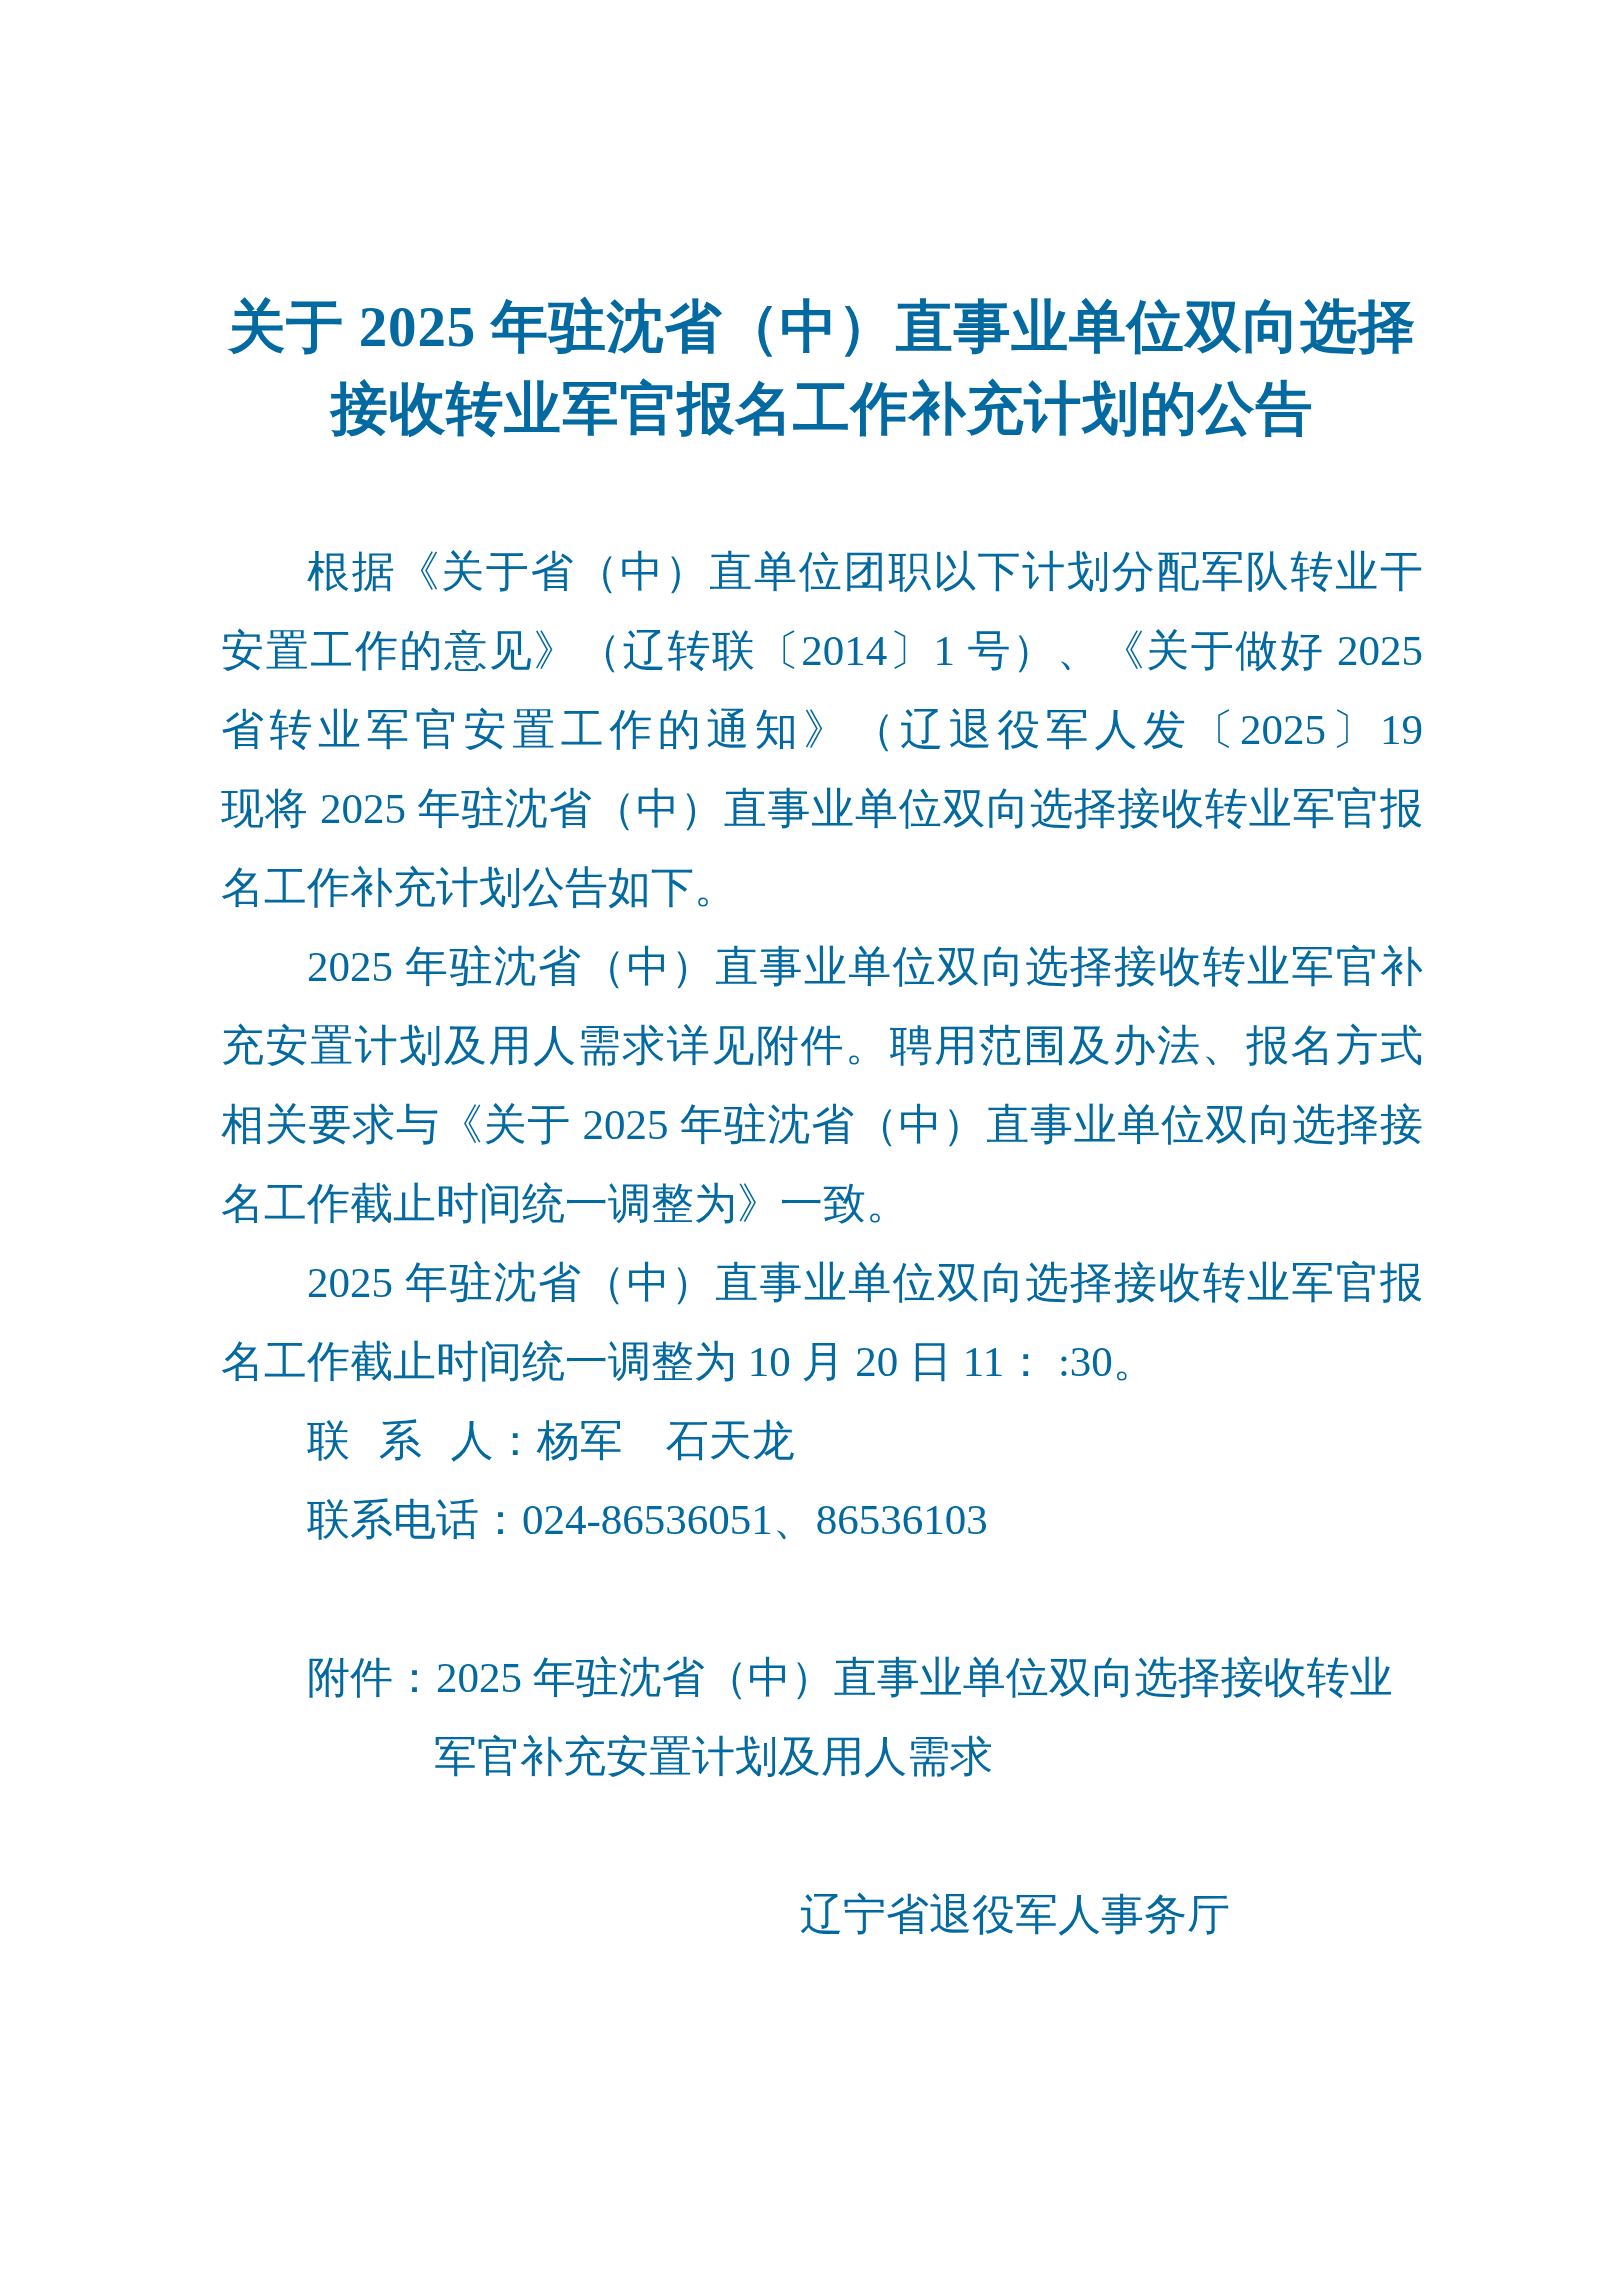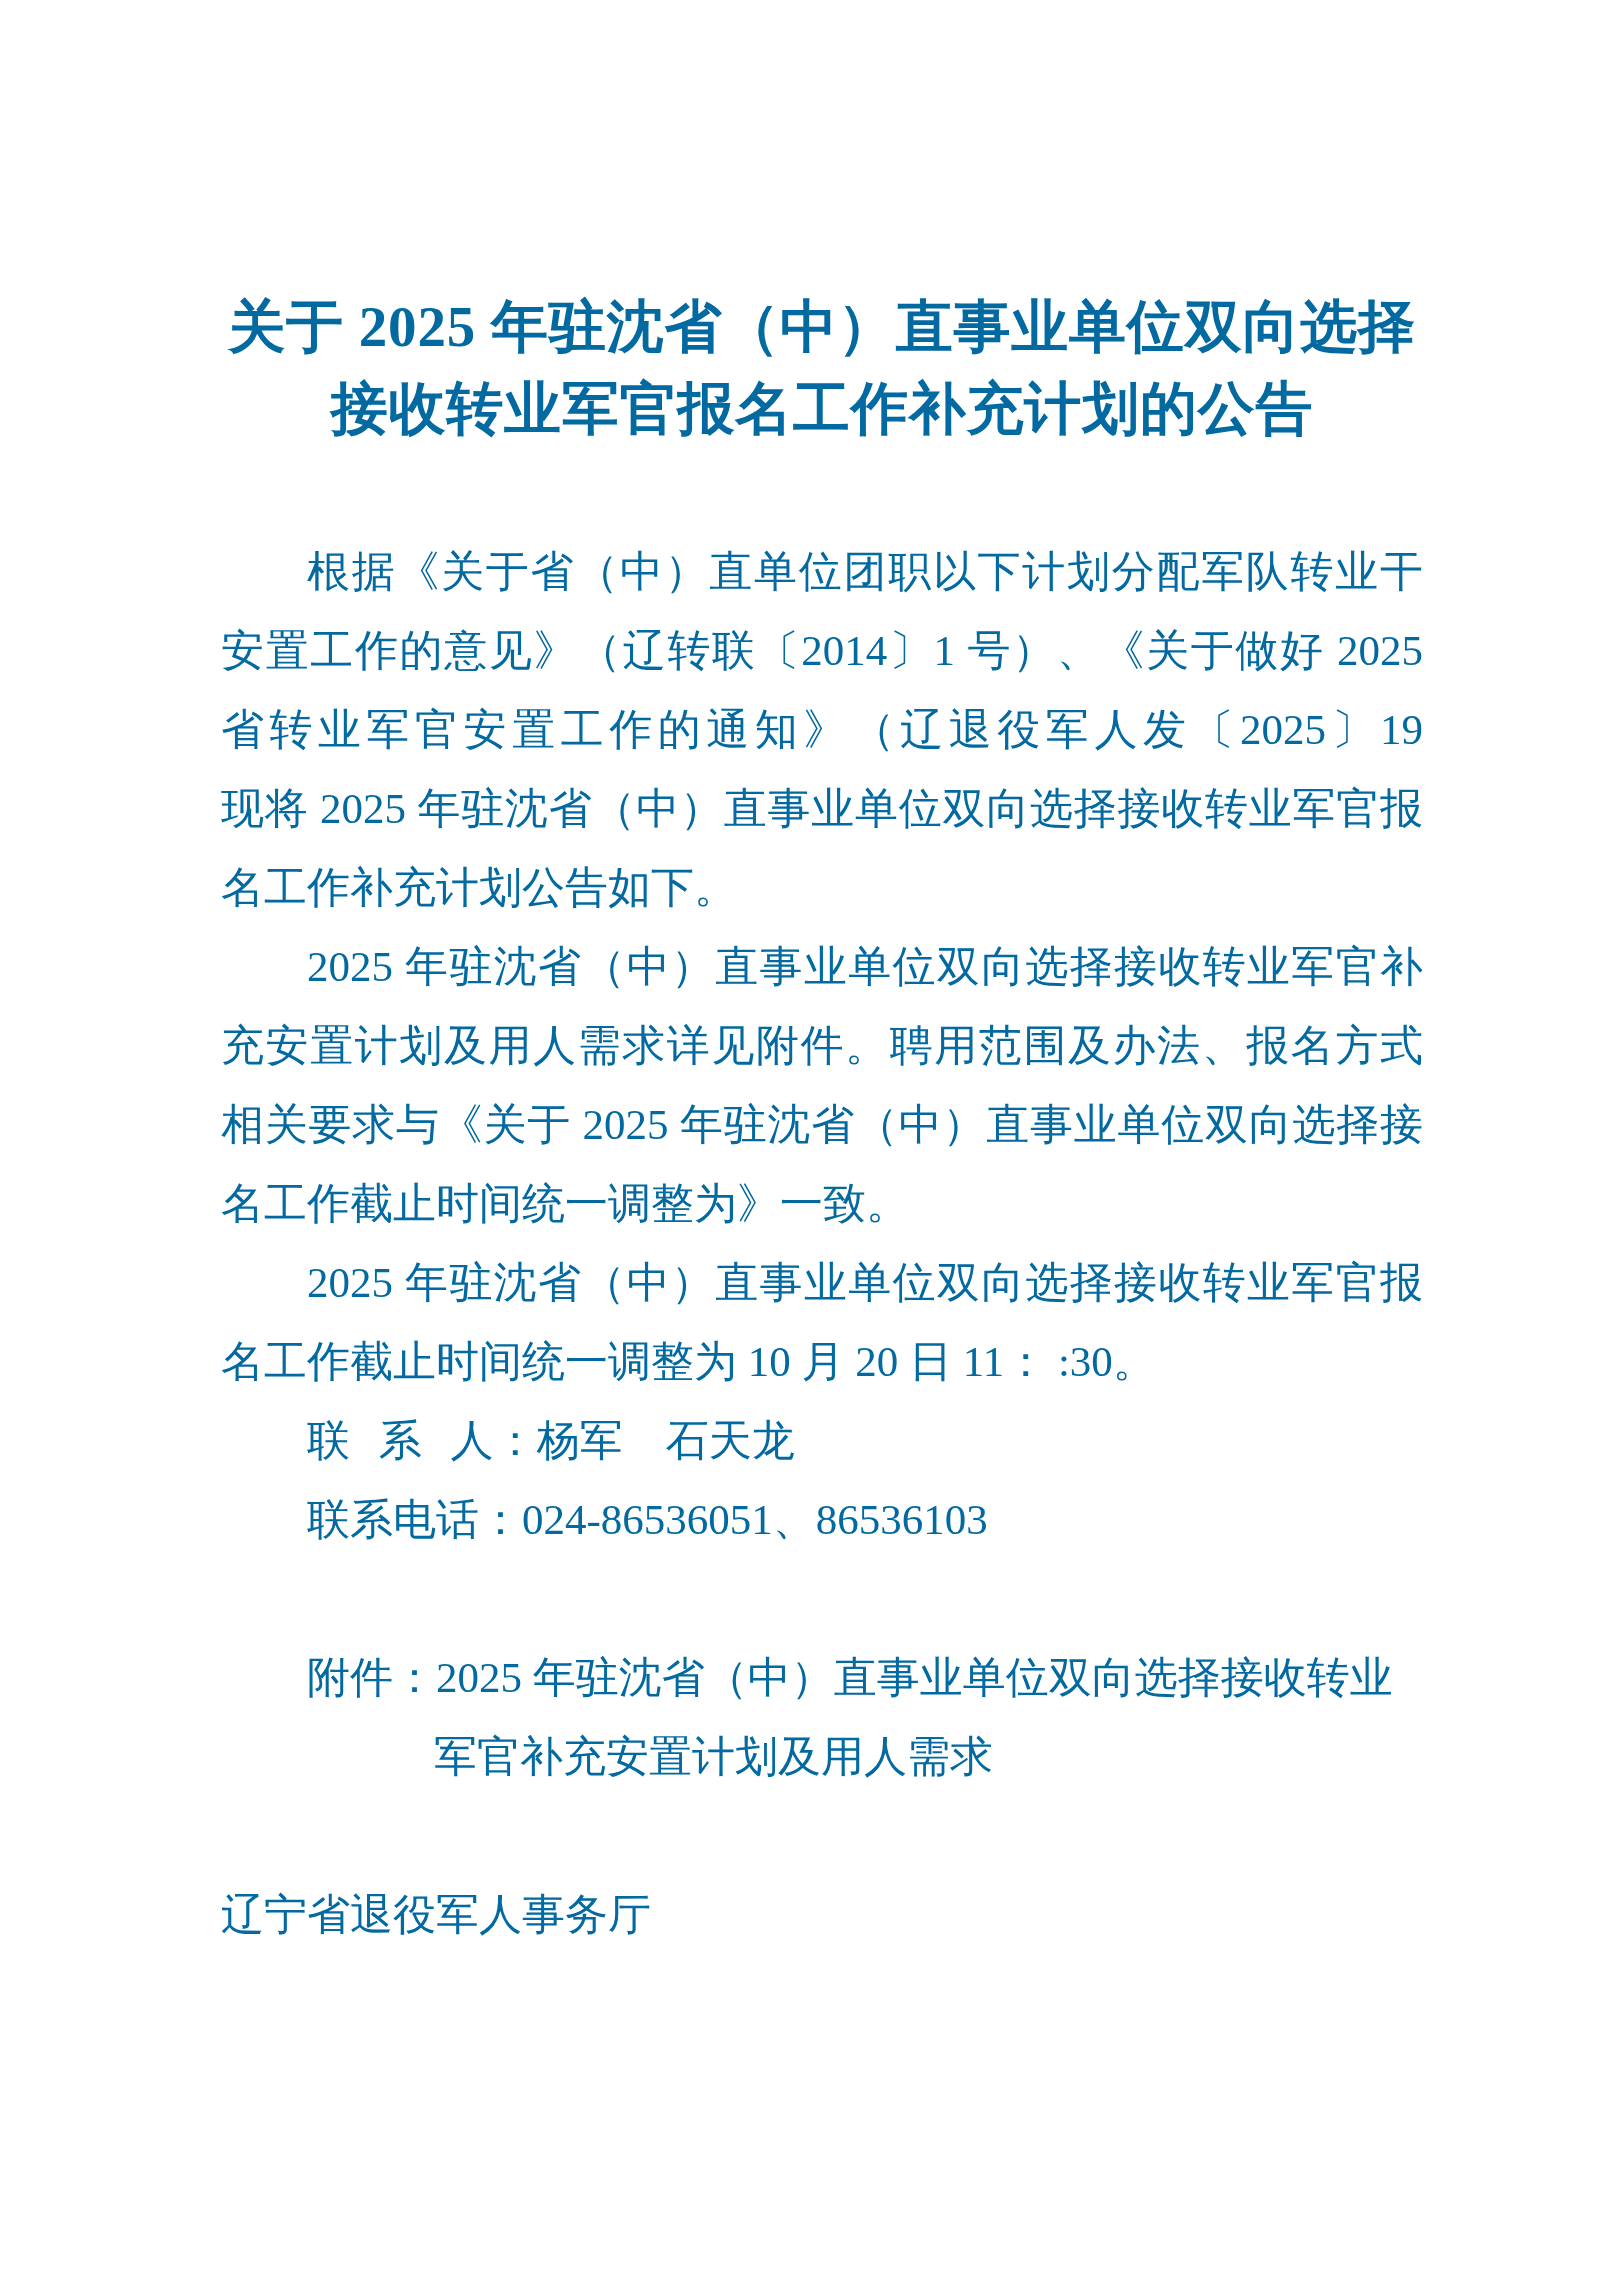--- a/index.html
+++ b/index.html
@@ -30,21 +30,21 @@
     overflow: hidden;
   }
   .j {               
     text-align: justify;
     text-align-last: justify;
   }
   .ind { text-indent: 86px; }      
   .hang { padding-left: 213px; }    
   .b { font-weight: 400; }
   .spread { letter-spacing: 0.67em; margin-right: -0.67em; margin-top: 36px; } 
-  .sig-org  { padding-right: 193px; }
+  .sig-org  { text-align: right; padding-right: 193px; }
   .sig-date { text-align: right; padding-right: 237px; }
 </style>
 </head>
 <body>
 
 <div class="page">
 
   <h1 class="doc-title">
     <div>关于 2025 年驻沈省（中）直事业单位双向选择</div>
     <div>接收转业军官报名工作补充计划的公告</div>

